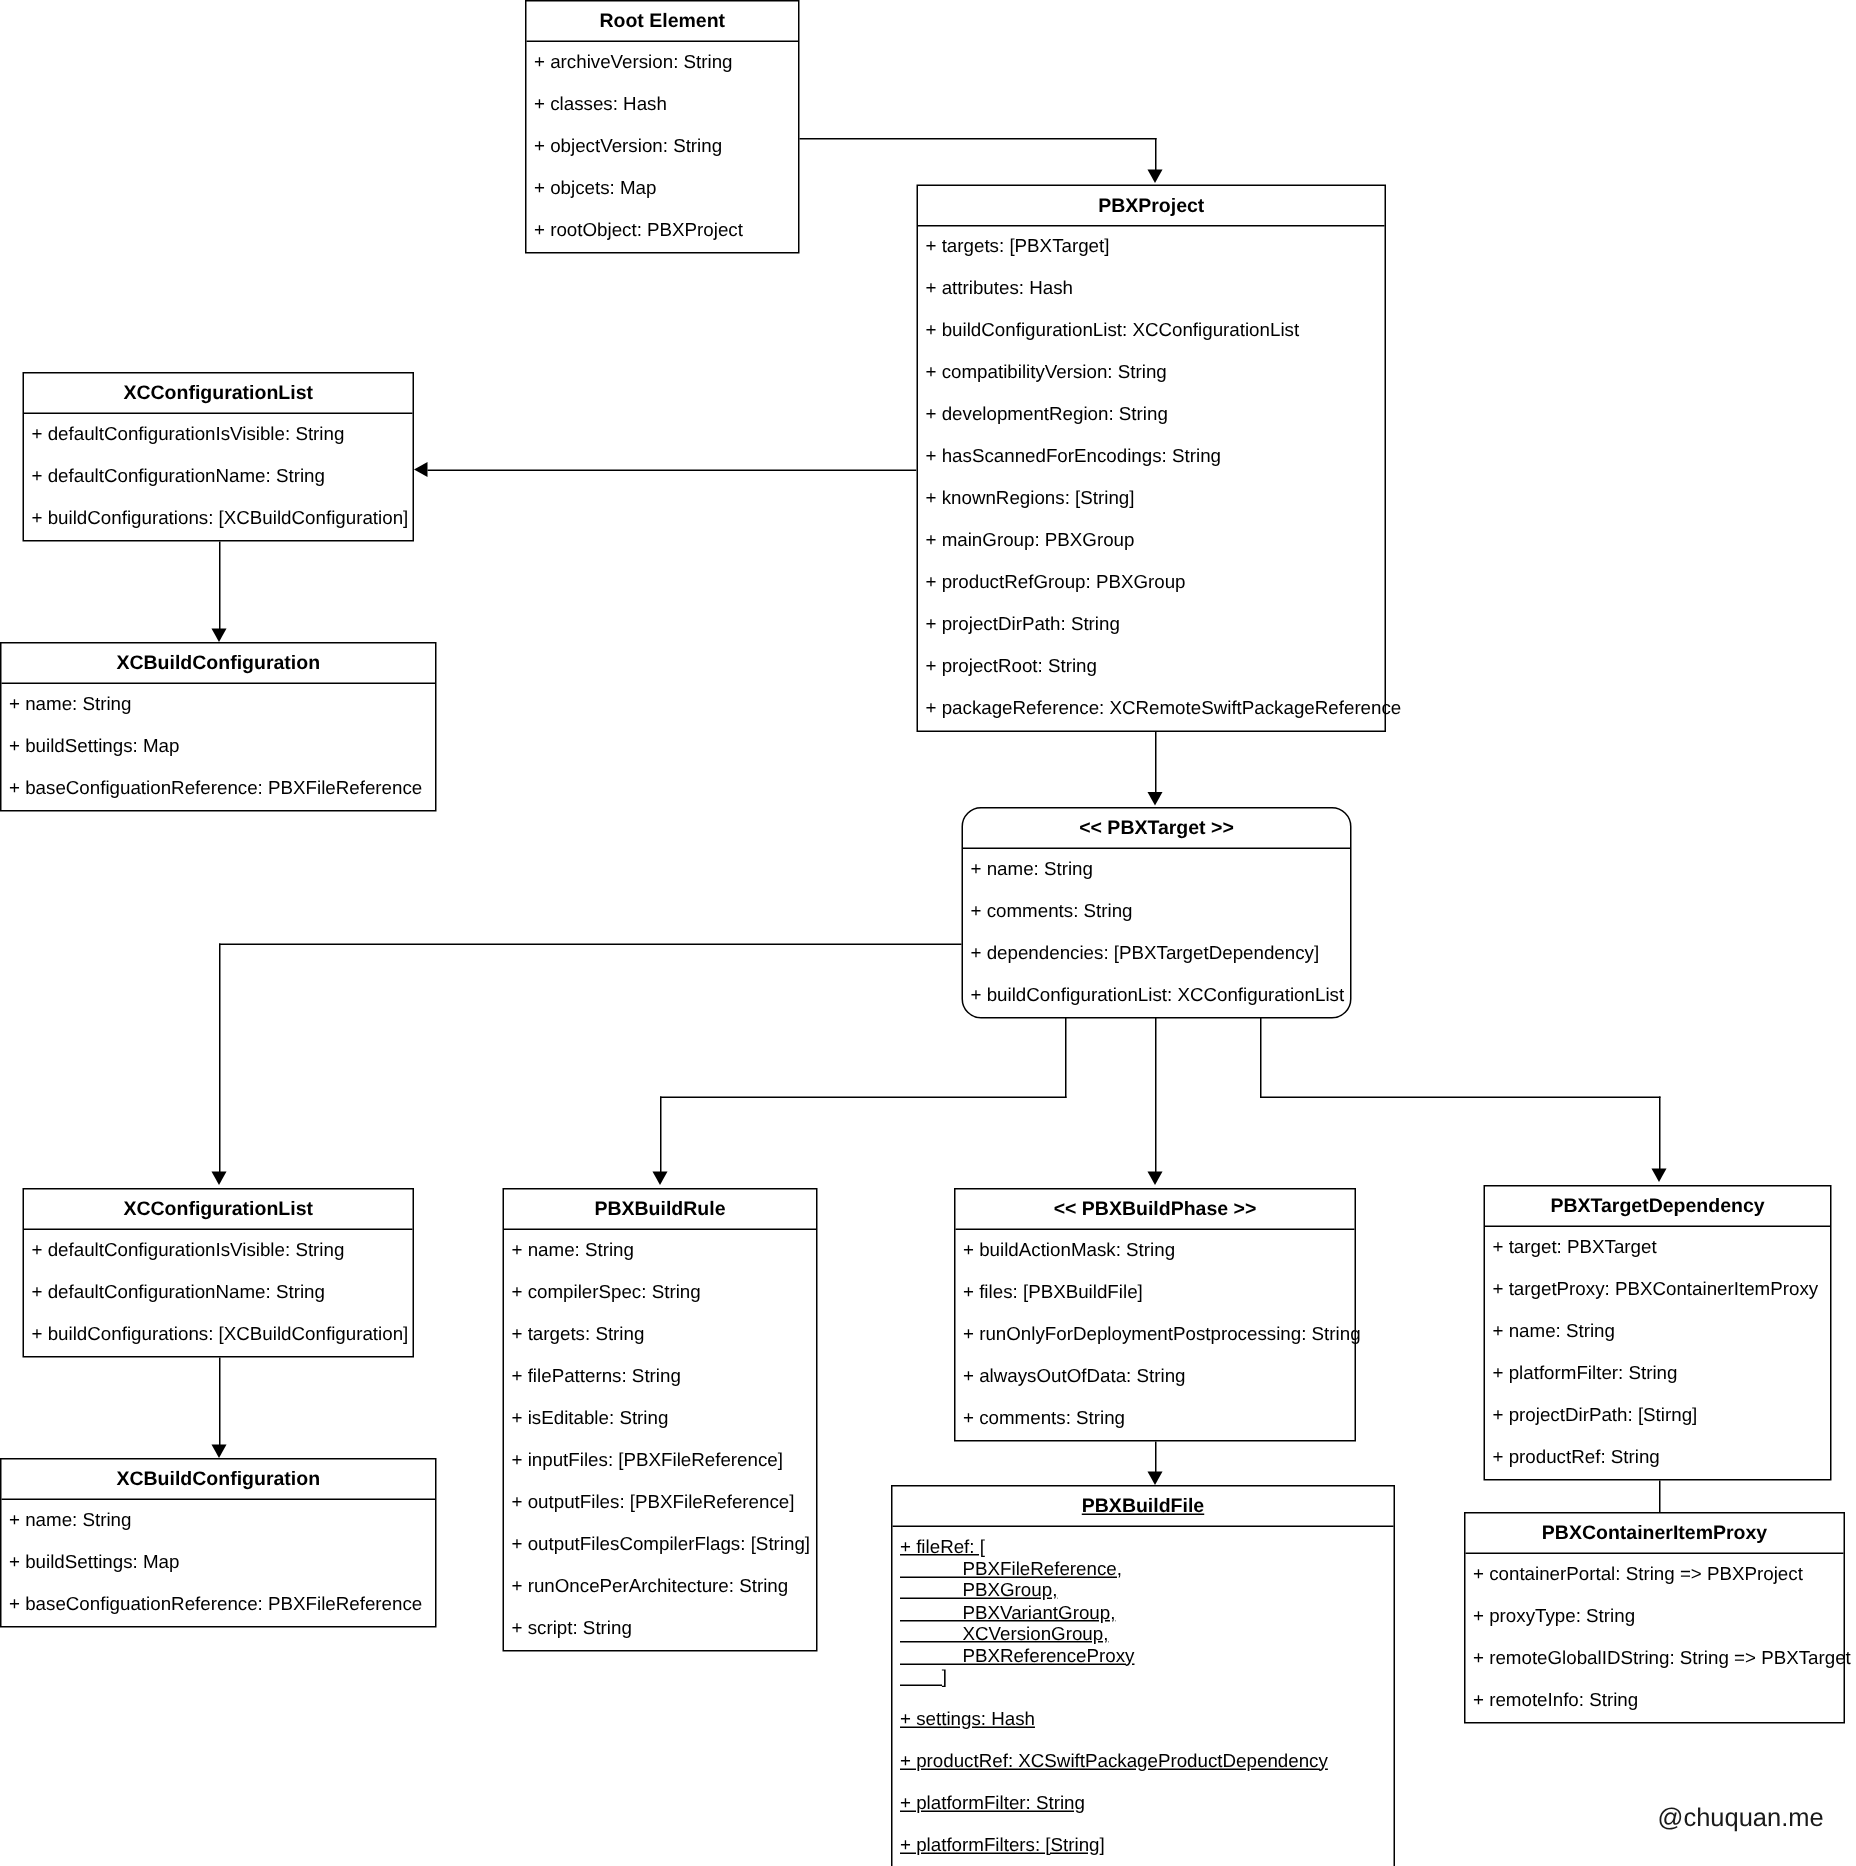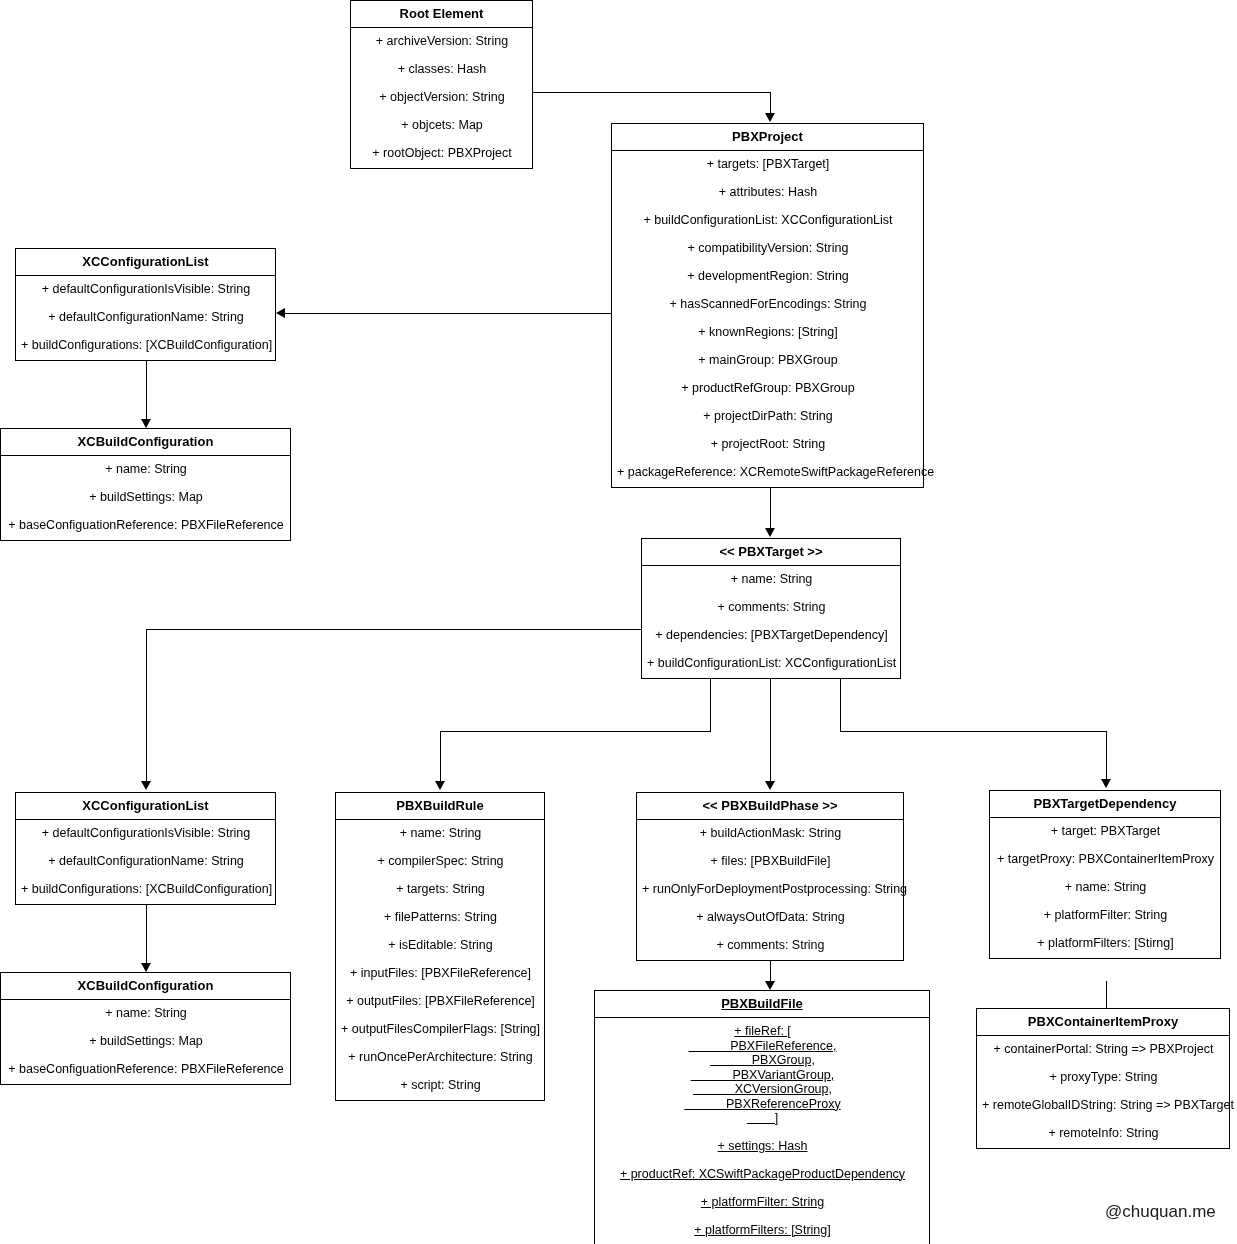--- a/index.html
+++ b/index.html
@@ -30,21 +30,20 @@
     font-weight: bold;
     font-size: 13px;
     line-height: 14px;
     color: #000000;
     padding: 6px 4px 6px 4px;
     border-bottom: 1px solid #000000;
     white-space: nowrap;
   }
   .uml-attrs {
     padding: 0;
-    text-align: center;
   }
   .uml-attr {
     font-size: 12.5px;
     line-height: 15px;
     color: #000000;
     padding: 6px 4px 7px 5px;
     white-space: pre;
   }
   .uml-attr.multiline {
     white-space: pre;
@@ -173,21 +172,21 @@
 
   <div class="uml-class" style="left:0px; top:428px; width:291px;">
     <div class="uml-title">XCBuildConfiguration</div>
     <div class="uml-attrs">
       <div class="uml-attr">+ name: String</div>
       <div class="uml-attr">+ buildSettings: Map</div>
       <div class="uml-attr">+ baseConfiguationReference: PBXFileReference</div>
     </div>
   </div>
 
-  <div class="uml-class" style="left:641px; top:538px; width:260px;">
+  <div class="uml-class" style="left:641px; top:538px; width:260px;border-radius:13px;">
     <div class="uml-title">&lt;&lt; PBXTarget &gt;&gt;</div>
     <div class="uml-attrs">
       <div class="uml-attr">+ name: String</div>
       <div class="uml-attr">+ comments: String</div>
       <div class="uml-attr">+ dependencies: [PBXTargetDependency]</div>
       <div class="uml-attr">+ buildConfigurationList: XCConfigurationList</div>
     </div>
   </div>
 
   <div class="uml-class" style="left:15px; top:792px; width:261px;">
@@ -235,21 +234,22 @@
     </div>
   </div>
 
   <div class="uml-class" style="left:989px; top:790px; width:232px;">
     <div class="uml-title">PBXTargetDependency</div>
     <div class="uml-attrs">
       <div class="uml-attr">+ target: PBXTarget</div>
       <div class="uml-attr">+ targetProxy: PBXContainerItemProxy</div>
       <div class="uml-attr">+ name: String</div>
       <div class="uml-attr">+ platformFilter: String</div>
-      <div class="uml-attr">+ platformFilters: [Stirng]</div>
+      <div class="uml-attr">+ projectDirPath: [Stirng]</div>
+      <div class="uml-attr">+ productRef: String</div>
     </div>
   </div>
 
   <div class="uml-class" style="left:594px; top:990px; width:336px;text-decoration:underline;">
     <div class="uml-title">PBXBuildFile</div>
     <div class="uml-attrs">
       <div class="uml-attr multiline">+ fileRef: [
             PBXFileReference,
             PBXGroup,
             PBXVariantGroup,

